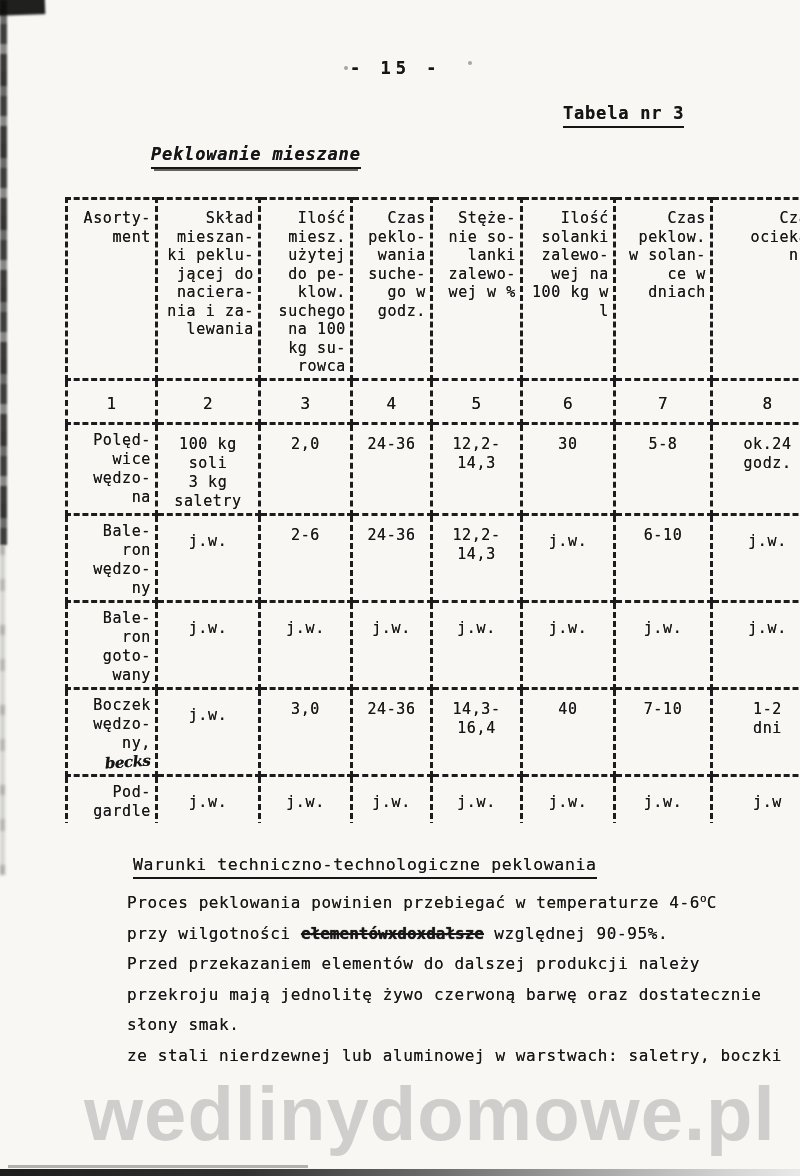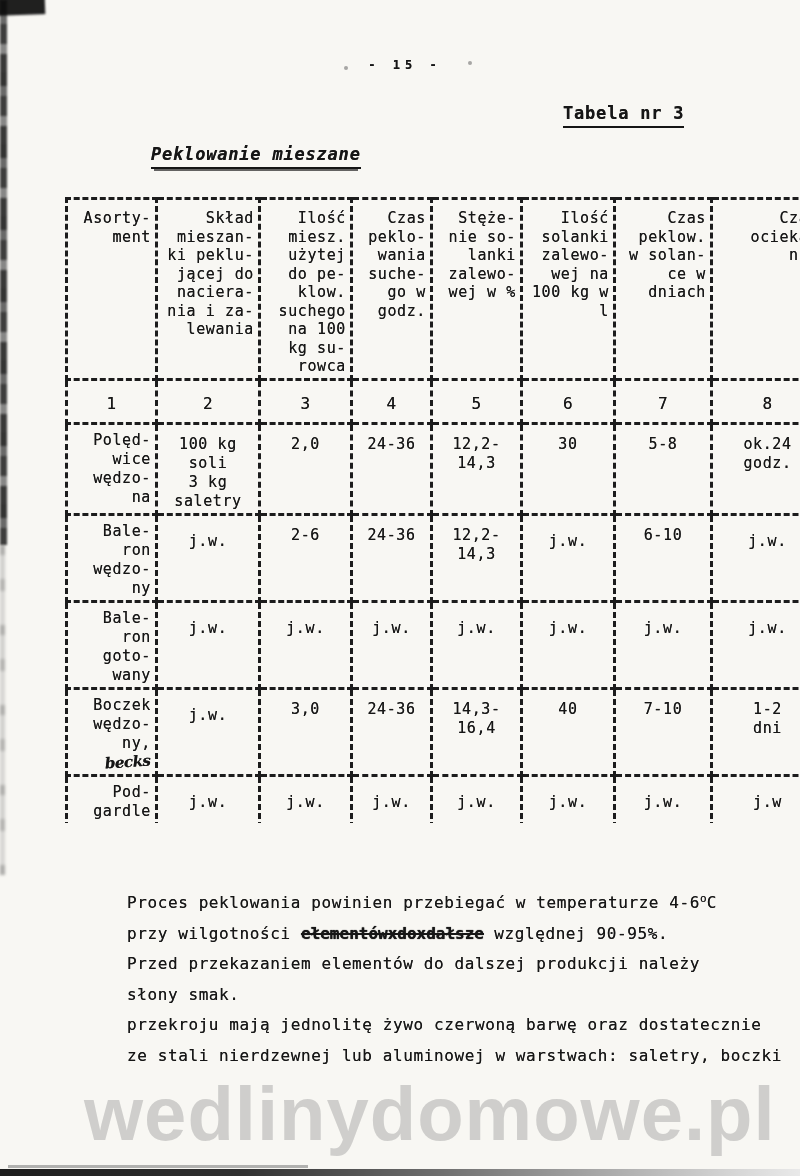--- a/index.html
+++ b/index.html
@@ -9,21 +9,21 @@
     background:#f8f7f3;
     overflow:hidden;
     font-family:"DejaVu Sans Mono","Liberation Mono",monospace;
     color:#161616;
   }
   .tw{ text-shadow:0 0 .5px rgba(10,10,10,.75); }
 
   
   .page-num{
     position:absolute;left:350px;top:58px;width:110px;
-    text-align:center;font-size:12px;font-weight:bold;letter-spacing:5px;
+    text-align:left;font-size:17px;font-weight:bold;letter-spacing:5px;
   }
   .tabela{
     position:absolute;left:563px;top:103px;
     font-size:17px;font-weight:bold;letter-spacing:.8px;
     border-bottom:2px solid #151515;padding-bottom:3px;
   }
   .sect-title{
     position:absolute;left:151px;top:144px;
     font-size:17px;font-weight:bold;letter-spacing:.8px;
     border-bottom:2px solid #151515;padding-bottom:3px;
@@ -273,27 +273,28 @@
             <td class="val mid"><span class="cell-text tw">j.w.</span></td>
             <td class="val mid"><span class="cell-text tw">j.w.</span></td>
             <td class="val mid"><span class="cell-text tw">j.w.</span></td>
             <td class="val mid"><span class="cell-text tw">j.w.</span></td>
             <td class="val mid"><span class="cell-text tw">j.w</span></td>
           </tr>
         </tbody>
     </table>
   </div>
 
+  <div class="notes-head">Warunki techniczno-technologiczne peklowania</div>
 
   <div class="notes-body">
     <div><span>Proces peklowania powinien przebiegać w temperaturze 4-6</span><sup>o</sup><span>C</span></div>
     <div><span>przy wilgotności </span><span class="overstrike">ełementówxdoxdałsze</span><span> względnej 90-95%.</span></div>
     <div>Przed przekazaniem elementów do dalszej produkcji należy</div>
+    <div>przekroju mają jednolitę żywo czerwoną barwę oraz dostatecznie</div>
     <div>słony smak.</div>
-    <div>przekroju mają jednolitę żywo czerwoną barwę oraz dostatecznie</div>
     <div>ze stali nierdzewnej lub aluminowej w warstwach: saletry, boczki</div>
   </div>
 
   <div class="watermark">wedlinydomowe.pl</div>
 
   <div class="edge-left"></div>
   <div class="edge-left-faint"></div>
   <div class="corner-blob"></div>
   <div class="bottom-line"></div>
   <div class="bottom-band"></div>

